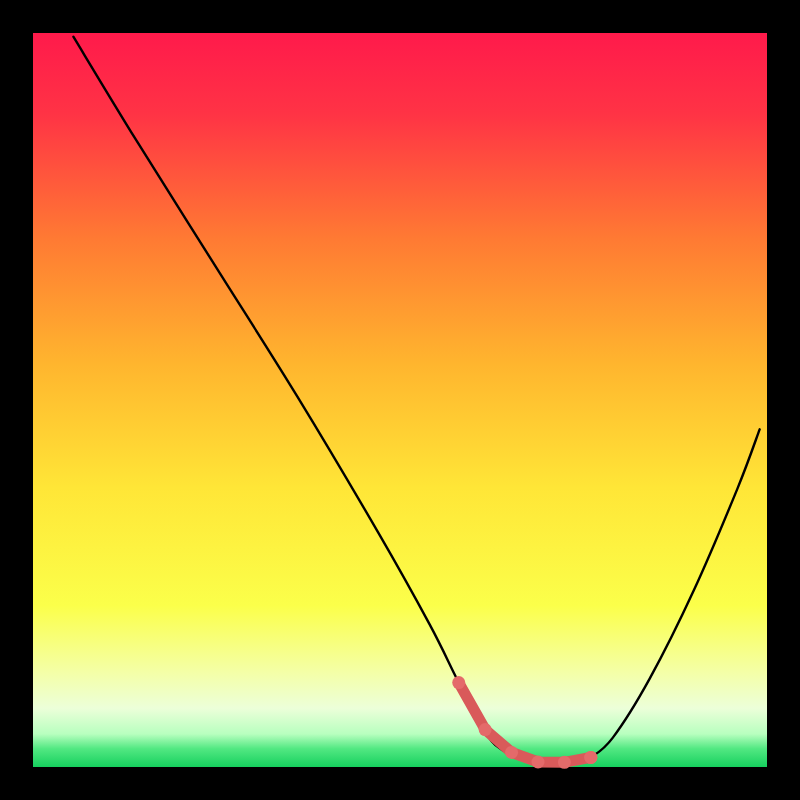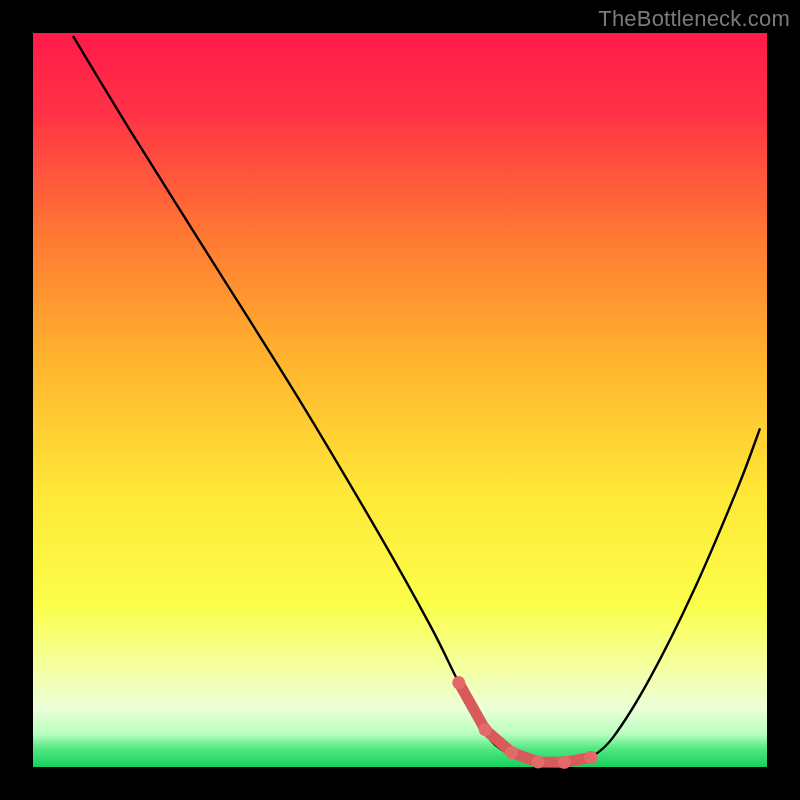--- a/index.html
+++ b/index.html
@@ -27,21 +27,20 @@
     z-index: 10;
   }
   svg {
     display: block;
   }
 </style>
 </head>
 <body>
 <div class="wrap">
 
-<div class="watermark">TheBottleneck.com</div>
 
 <svg id="chart-svg" width="800" height="800" viewBox="0 0 800 800">
   <defs>
     <linearGradient id="bg-grad" x1="0" y1="0" x2="0" y2="1">
           <stop offset="0%" stop-color="#ff1a4b"></stop>
           <stop offset="11%" stop-color="#ff3345"></stop>
           <stop offset="28.000000000000004%" stop-color="#ff7a33"></stop>
           <stop offset="45%" stop-color="#ffb52e"></stop>
           <stop offset="62%" stop-color="#ffe637"></stop>
           <stop offset="78%" stop-color="#fbff4a"></stop>

